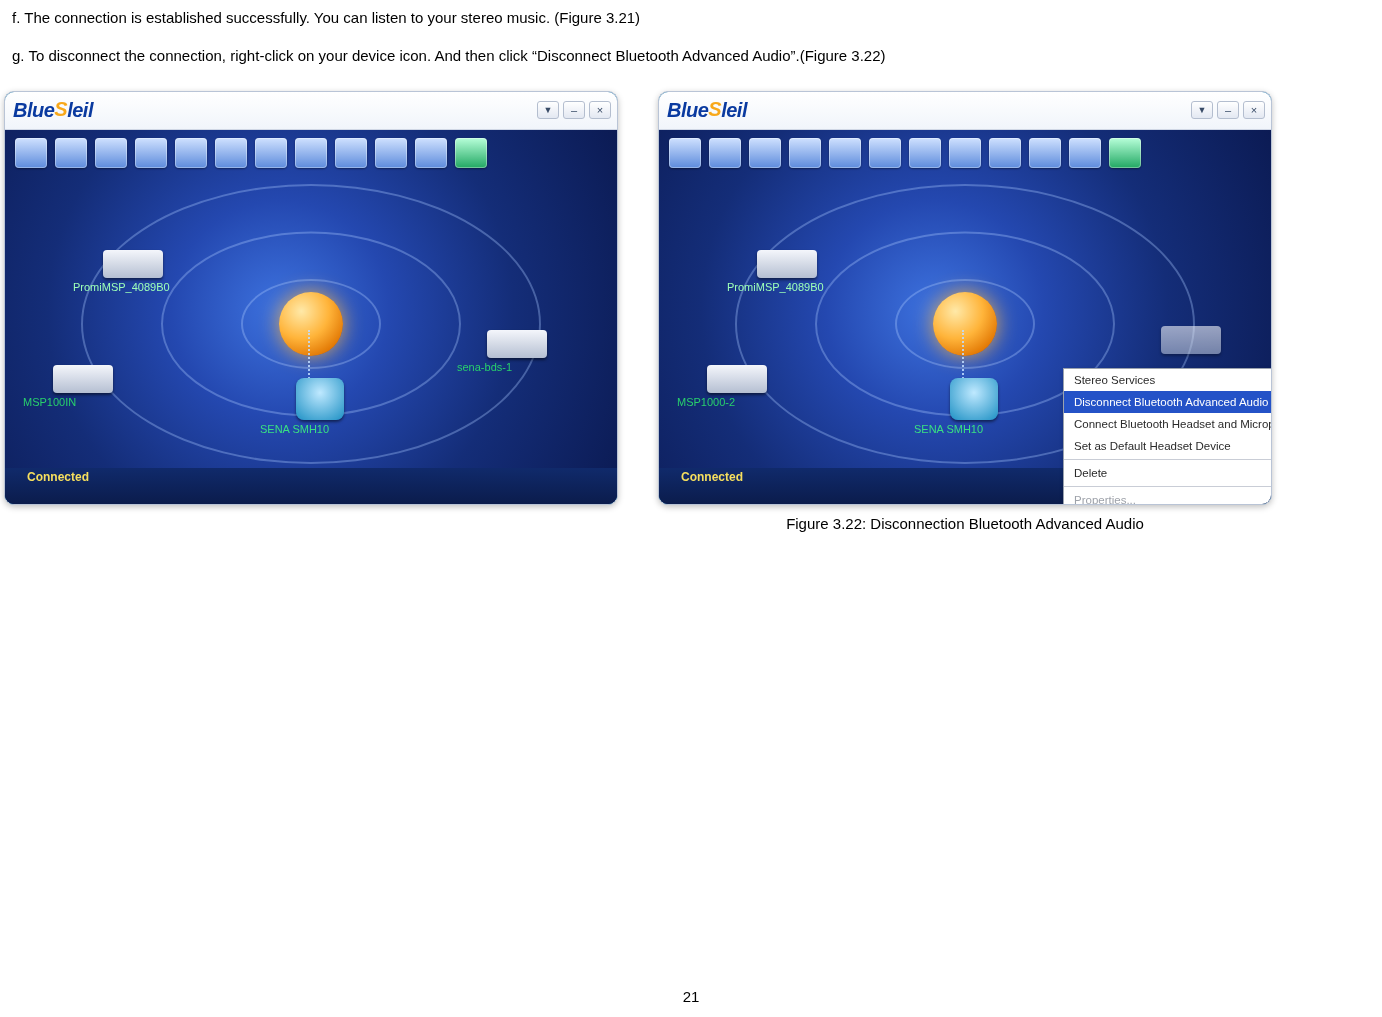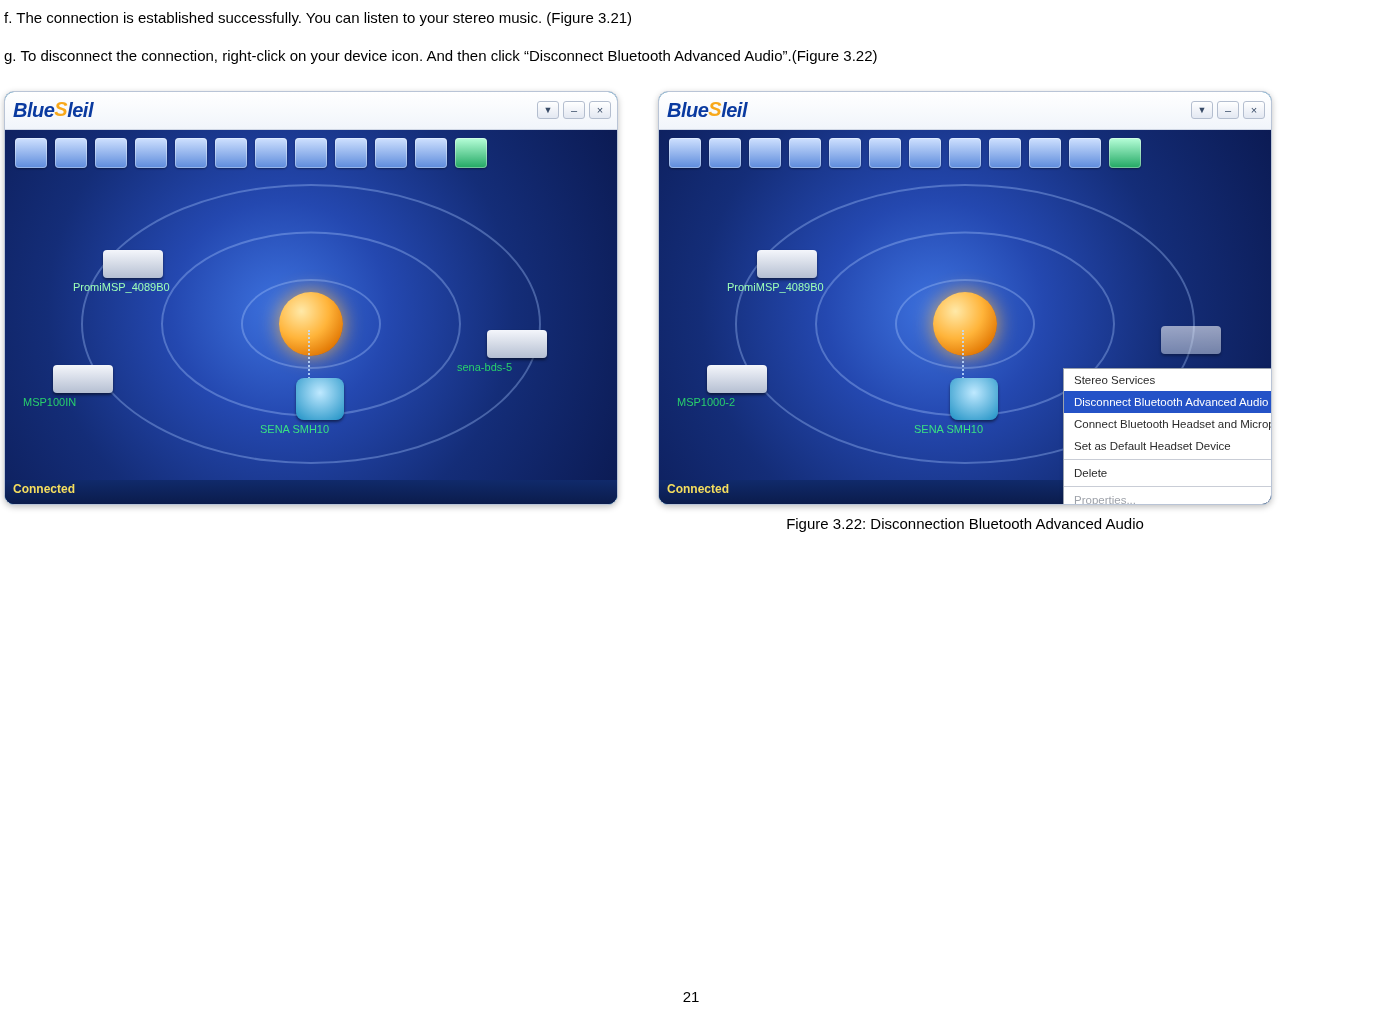--- a/index.html
+++ b/index.html
@@ -6,21 +6,21 @@
   body {
     font-family: Arial, Helvetica, sans-serif;
     background: #fff;
     width: 1382px;
     height: 1017px;
     position: relative;
     font-size: 15px;
     color: #000;
   }
   .instructions {
-    padding: 8px 0 0 4px;
+    padding: 8px 0 0 12px;
   }
   .instr-line {
     margin: 0 0 18px 0;
     line-height: 1.35;
   }
   .figs {
     display: flex;
     gap: 40px;
     padding: 6px 4px 0 4px;
   }
@@ -138,25 +138,25 @@
   }
   .dev-d .lbl { color: #39e083; }
   .dotted-link {
     position: absolute;
     left: 303px; top: 200px;
     width: 0; height: 56px;
     border-left: 2px dotted rgba(190,220,255,.85);
   }
   .statusbar {
     position: absolute; left: 0; right: 0; bottom: 0;
-    height: 24px;
+    height: 36px;
     background: linear-gradient(#102a6b,#0b1c4c);
     color: #f6df5e;
     font-size: 12px; font-weight: bold;
-    padding: 2px 8px;
+    padding: 2px 22px;
   }
 
   
   .ctx {
     position: absolute;
     right: -6px; bottom: -8px;
     width: 214px;
     background: #fff;
     border: 1px solid #9aa2ae;
     box-shadow: 2px 3px 5px rgba(0,0,0,.45);
@@ -234,21 +234,21 @@
         <div class="dev lime dev-a">
           <div class="box"></div>
           <div class="lbl">PromiMSP_4089B0</div>
         </div>
         <div class="dev green dev-b">
           <div class="box"></div>
           <div class="lbl">MSP100IN</div>
         </div>
         <div class="dev green dev-c">
           <div class="box"></div>
-          <div class="lbl">sena-bds-5</div>
+          <div class="lbl">sena-bds-1</div>
         </div>
         <div class="dotted-link"></div>
         <div class="dev dev-d">
           <div class="box"></div>
           <div class="lbl">SENA SMH10</div>
         </div>
 
         <div class="statusbar">
           <span>Connected</span>
         </div>

